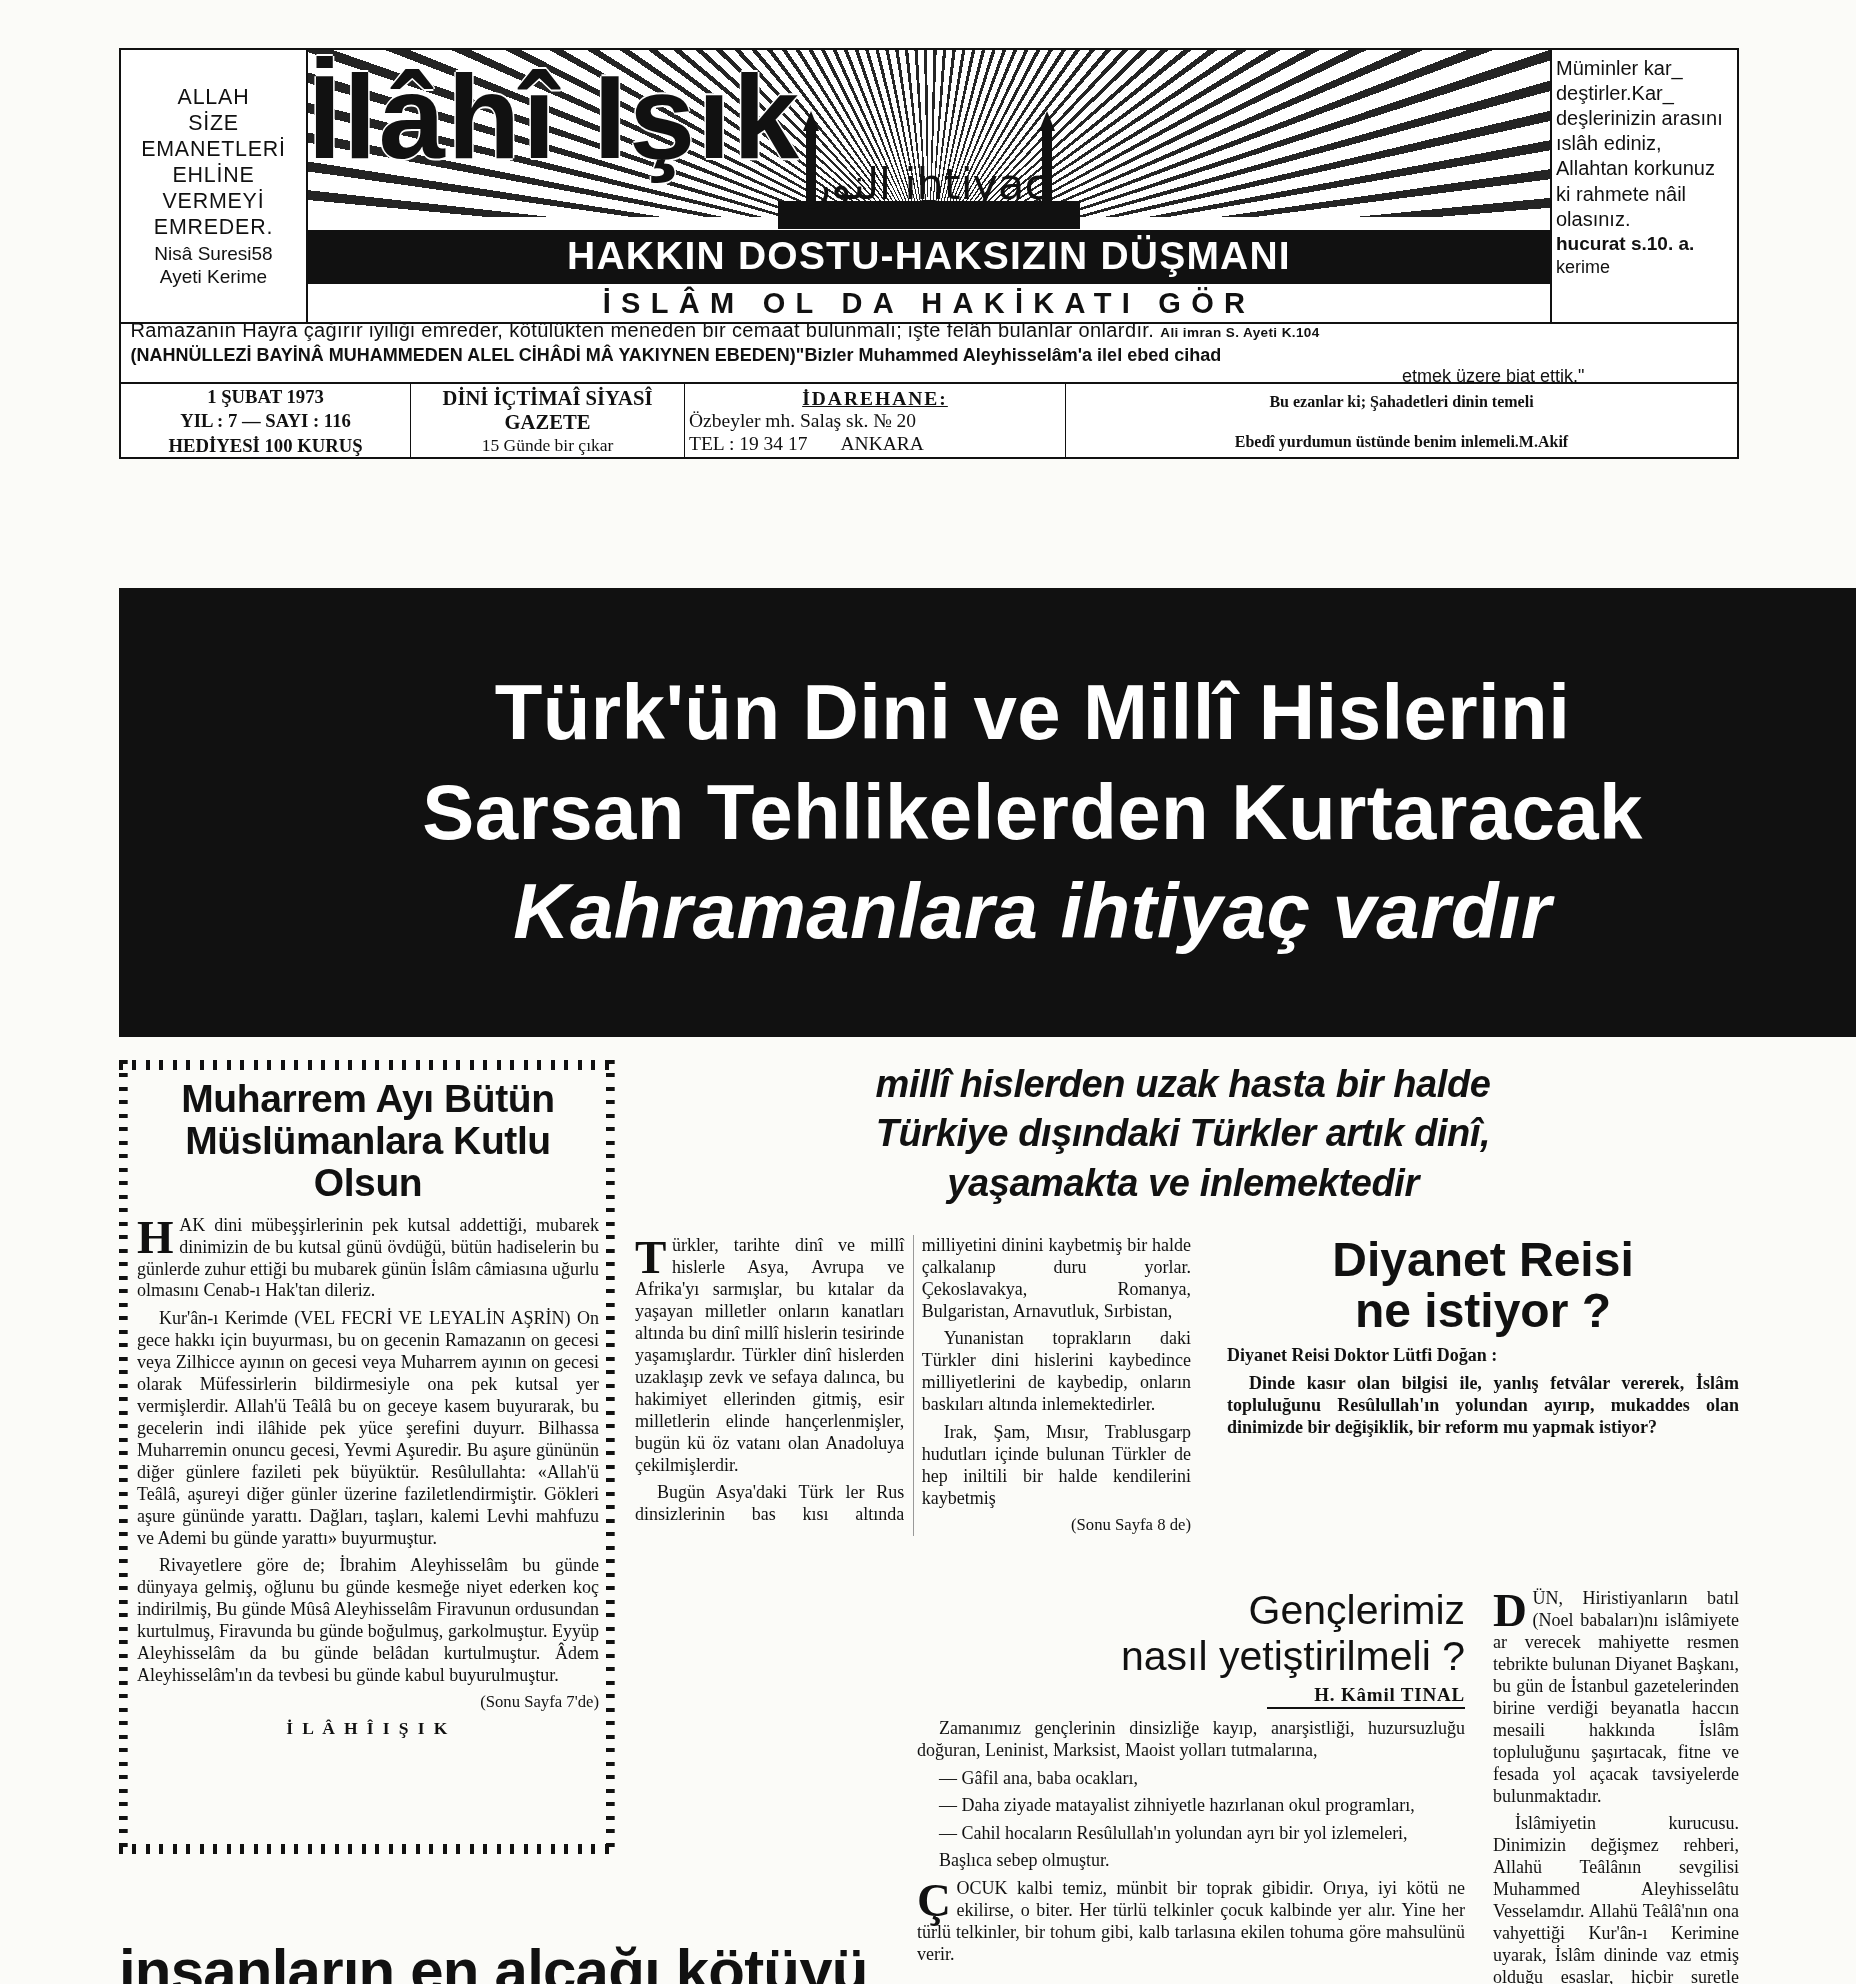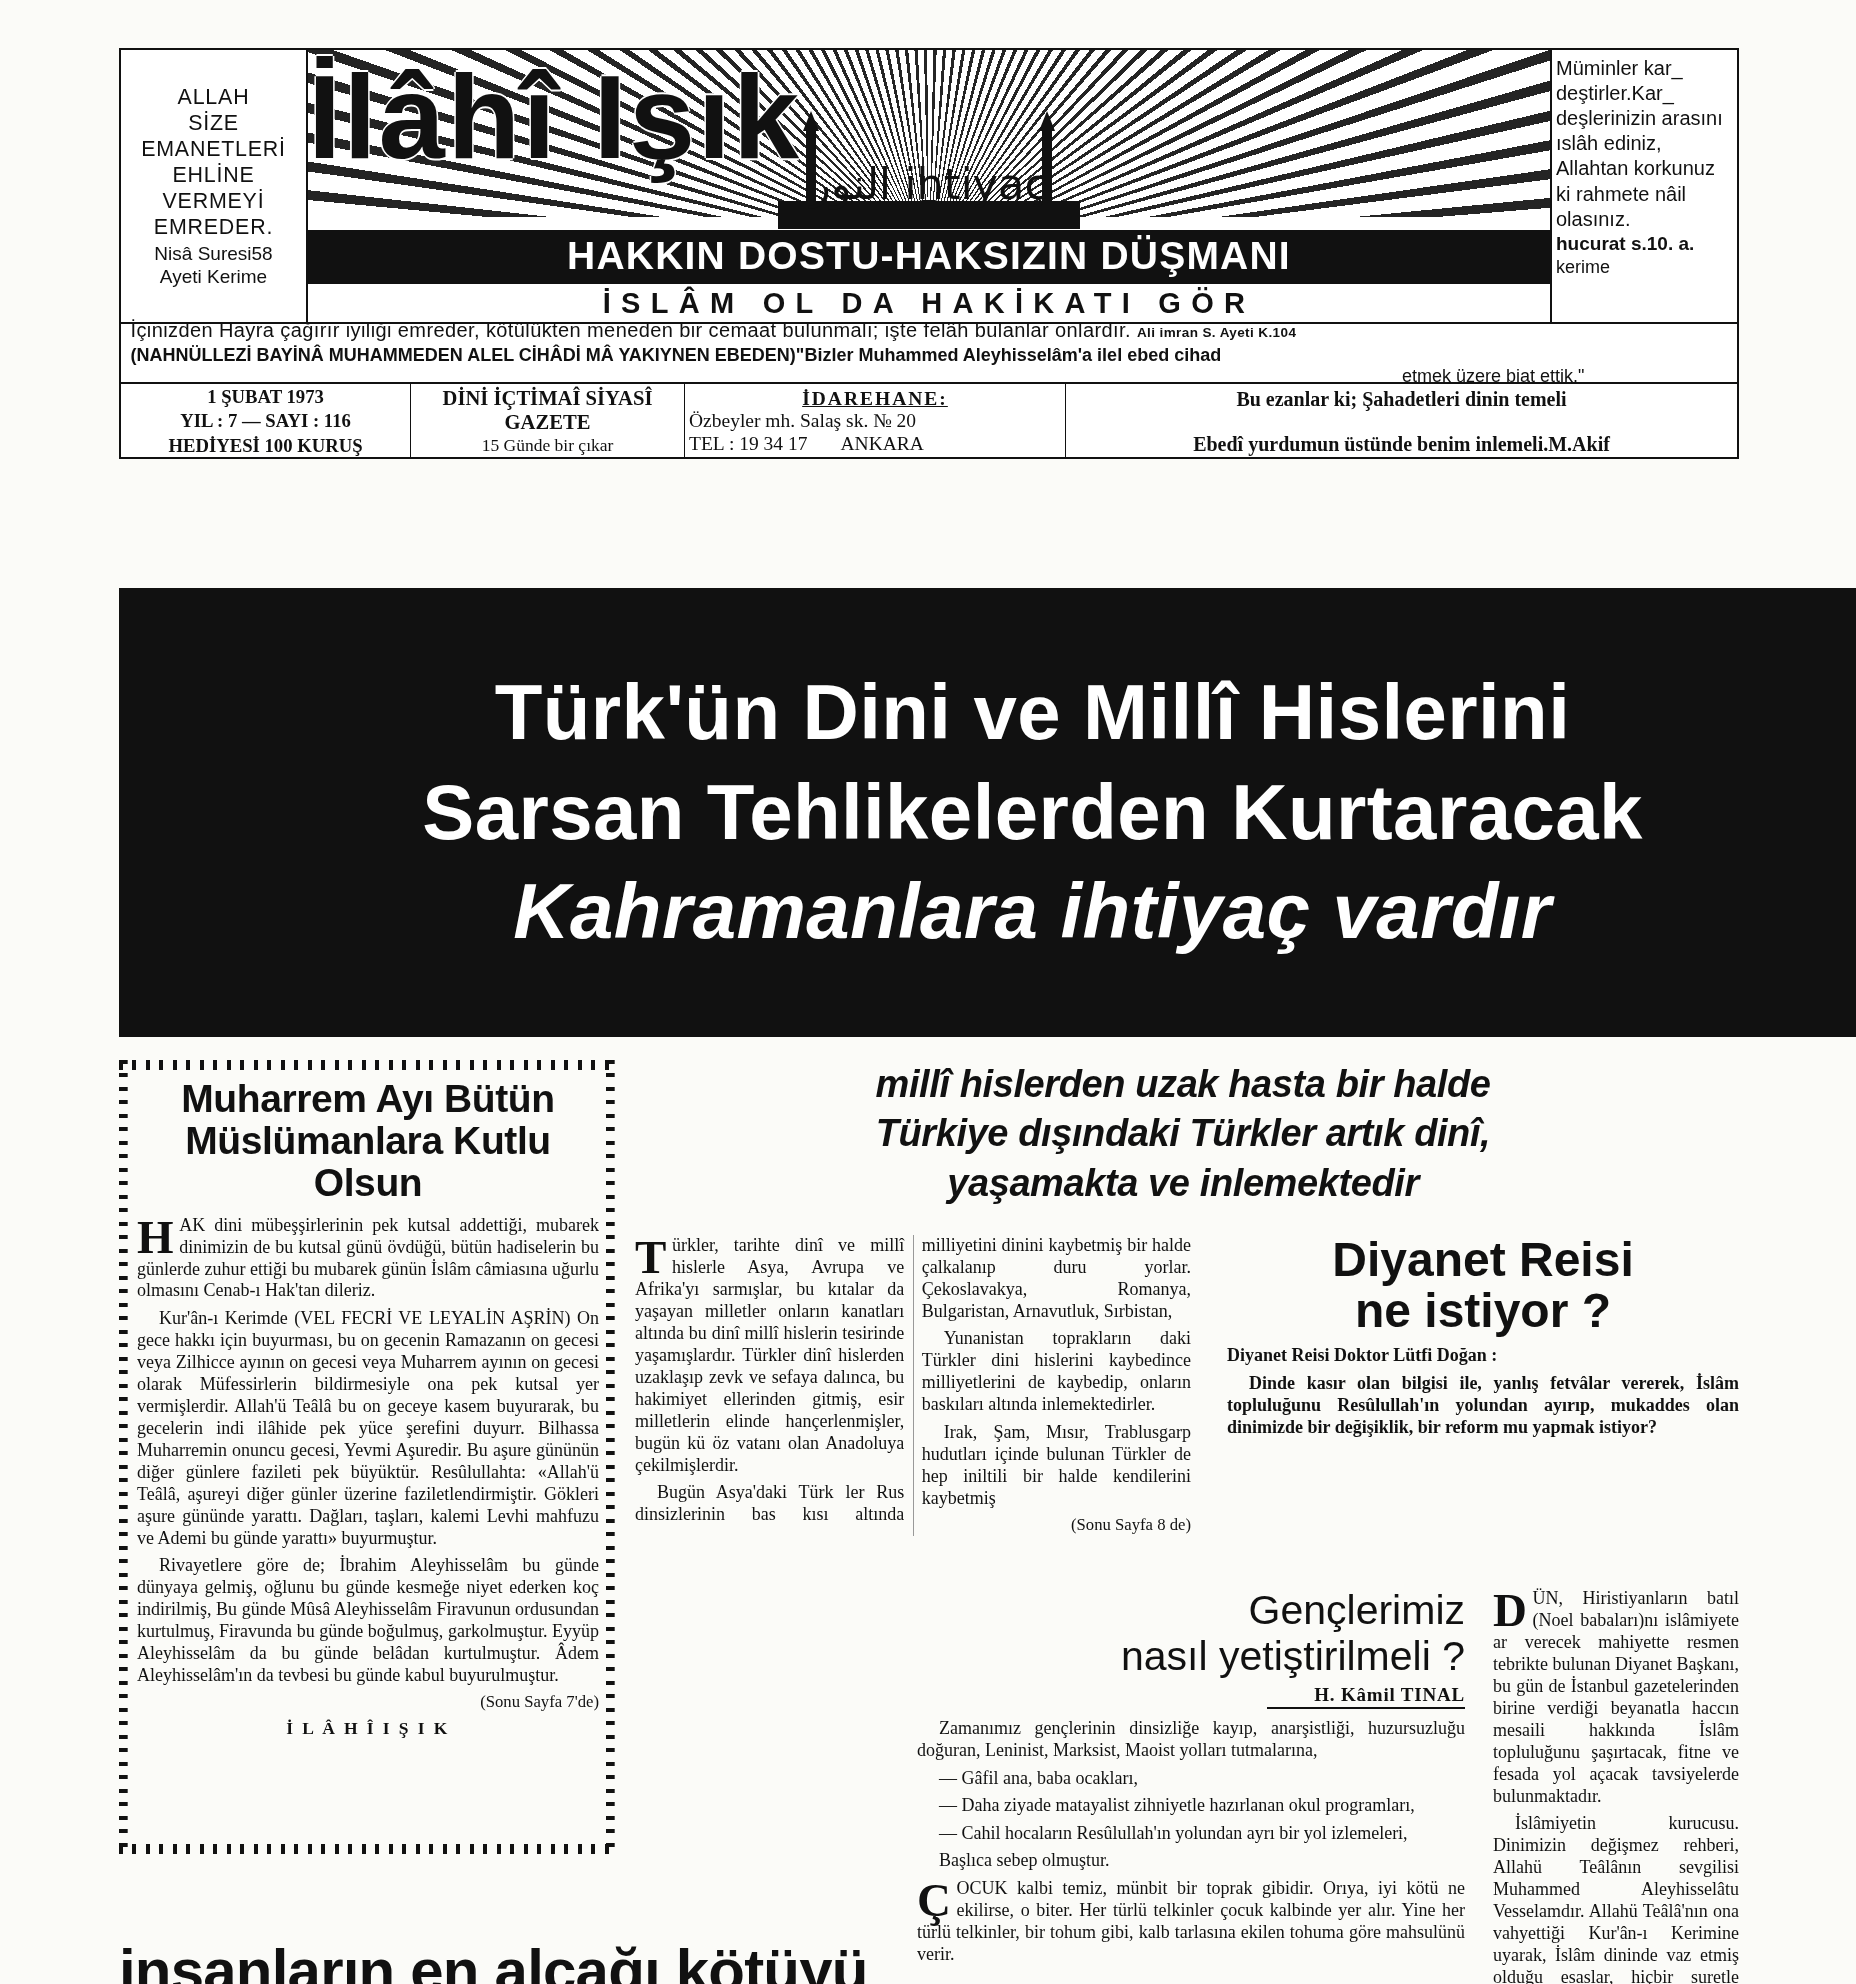--- a/index.html
+++ b/index.html
@@ -124,21 +124,21 @@
     display:flex; flex-direction:column; justify-content:center; align-items:center;
     text-align:center; box-sizing:border-box; padding:1.6px 4px;
     font-family:"Liberation Serif", serif;
   }
   .infocell:last-child{border-right:none;}
   .ic1{width:290px; font-weight:bold; font-size:18.7px; line-height:1.30;}
   .ic2{width:274px; font-weight:bold; font-size:20.6px; line-height:1.16;}
   .ic2 .sub{font-weight:normal; font-size:17.5px;}
   .ic3{width:381px; align-items:flex-start; text-align:left; font-size:19.5px; line-height:1.16;}
   .ic3 .hdr{font-weight:bold; letter-spacing:2px; align-self:center; text-decoration:underline;}
-  .ic4{flex:1 1 auto; font-size:20px; line-height:1.45; font-weight:bold; padding:0 7.1px;gap:16px;}
+  .ic4{flex:1 1 auto; font-size:16px; line-height:1.45; font-weight:bold; padding:0 7.1px;gap:16px;}
 
   
   .bighead{
     position:absolute; left:119px; top:588px; width:1827px; height:449px;
     background:#111; color:#fff;
     display:flex; flex-direction:column; justify-content:center; align-items:center;
     font-family:"Liberation Sans", sans-serif; font-weight:bold;
     font-size:78px; line-height:1.28; letter-spacing:0.4px;
     text-align:center;
     box-sizing:border-box; padding:4px 16px;
@@ -245,21 +245,21 @@
 
       <div class="mast-hadith">
         <div>Müminler kar_ deştirler.Kar_ deşlerinizin arasını ıslâh ediniz, Allahtan korkunuz ki rahmete nâil olasınız.</div>
         <div class="ref">hucurat s.10. a.</div>
         <div class="ref2">kerime</div>
       </div>
     </div>
 
     <div class="verse-band">
       <div class="l1">
-        <span>İçinizden Hayra çağırır iyiliği emreder, kötülükten meneden bir cemaat bulunmalı; işte felâh bulanlar onlardır.</span>
+        <span>Ramazanın Hayra çağırır iyiliği emreder, kötülükten meneden bir cemaat bulunmalı; işte felâh bulanlar onlardır.</span>
         <span class="srcmini">Ali imran S. Ayeti K.104</span>
       </div>
       <div class="l2">(NAHNÜLLEZİ BAYİNÂ MUHAMMEDEN ALEL CİHÂDİ MÂ YAKIYNEN EBEDEN)"Bizler Muhammed Aleyhisselâm'a ilel ebed cihad</div>
       <div class="l3">etmek üzere biat ettik."</div>
     </div>
 
     <div class="infobar">
       <div class="infocell ic1">
         <div>1 ŞUBAT 1973</div>
         <div>YIL : 7 — SAYI : 116</div>

